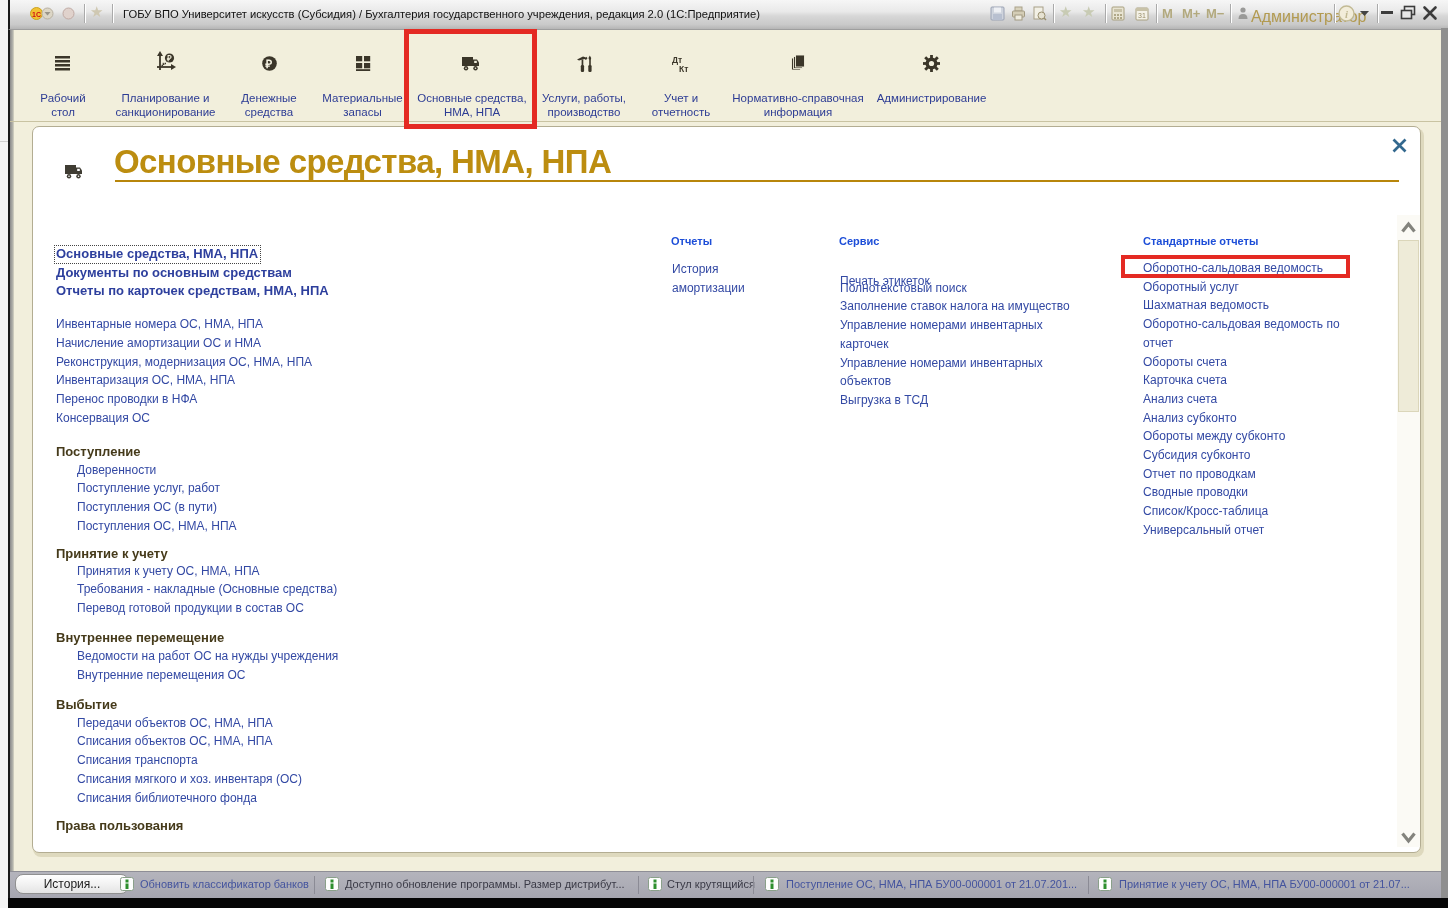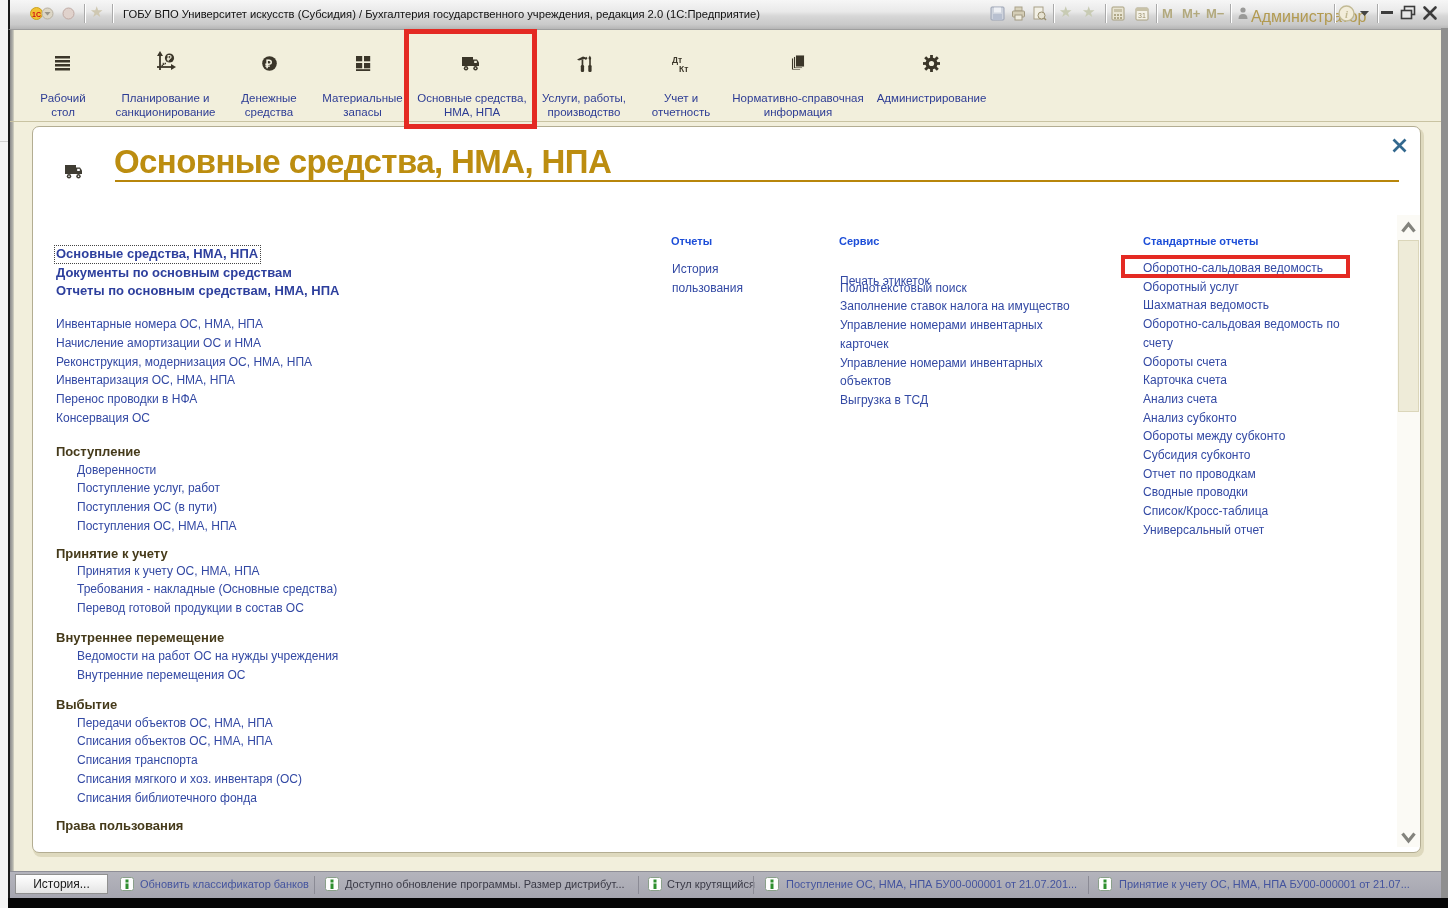--- a/index.html
+++ b/index.html
@@ -229,21 +229,21 @@
         <circle cx="13.5" cy="11.2" r="2.2" fill="#3f3c33"></circle>
         <circle cx="4" cy="11.2" r="0.8" fill="#fff"></circle>
         <circle cx="13.5" cy="11.2" r="0.8" fill="#fff"></circle>
       </svg>
 
     <div class="abs" style="left:114px;top:144px;font-size:33px;line-height:36px;font-weight:bold;color:#bc8d10;letter-spacing:-0.6px">Основные средства, НМА, НПА</div>
     <div class="abs" style="left:115px;top:180px;width:1284px;height:2px;background:#b8860b"></div>
 
     <div class="abs lnkb" style="left:54px;top:245px;border:1px dotted #444;padding:1px 2px 2px 1px">Основные средства, НМА, НПА</div>
     <div class="abs lnkb" style="left:56px;top:265.7px">Документы по основным средствам</div>
-    <div class="abs lnkb" style="left:56px;top:284.4px">Отчеты по основным средствам, НМА, НПА</div>
+    <div class="abs lnkb" style="left:56px;top:284.4px">Отчеты по карточек средствам, НМА, НПА</div>
     <div class="abs lnk" style="left:56px;top:317.3px">Инвентарные номера ОС, НМА, НПА</div>
     <div class="abs lnk" style="left:56px;top:336px">Начисление амортизации ОС и НМА</div>
     <div class="abs lnk" style="left:56px;top:354.7px">Реконструкция, модернизация ОС, НМА, НПА</div>
     <div class="abs lnk" style="left:56px;top:373.4px">Инвентаризация ОС, НМА, НПА</div>
     <div class="abs lnk" style="left:56px;top:392.1px">Перенос проводки в НФА</div>
     <div class="abs lnk" style="left:56px;top:410.8px">Консервация ОС</div>
     <div class="abs ghdr" style="left:56px;top:444.5px">Поступление</div>
     <div class="abs lnk" style="left:77px;top:462.5px">Доверенности</div>
     <div class="abs lnk" style="left:77px;top:481.2px">Поступление услуг, работ</div>
     <div class="abs lnk" style="left:77px;top:499.9px">Поступления ОС (в пути)</div>
@@ -258,38 +258,38 @@
     <div class="abs ghdr" style="left:56px;top:697.5px">Выбытие</div>
     <div class="abs lnk" style="left:77px;top:715.7px">Передачи объектов ОС, НМА, НПА</div>
     <div class="abs lnk" style="left:77px;top:734.4px">Списания объектов ОС, НМА, НПА</div>
     <div class="abs lnk" style="left:77px;top:753.1px">Списания транспорта</div>
     <div class="abs lnk" style="left:77px;top:771.8px">Списания мягкого и хоз. инвентаря (ОС)</div>
     <div class="abs lnk" style="left:77px;top:790.5px">Списания библиотечного фонда</div>
     <div class="abs ghdr" style="left:56px;top:819.3px">Права пользования</div>
 
     <div class="abs chdr" style="left:671px;top:233px">Отчеты</div>
     <div class="abs lnk" style="left:672px;top:262px">История</div>
-    <div class="abs lnk" style="left:672px;top:280.7px">пользования</div>
+    <div class="abs lnk" style="left:672px;top:280.7px">амортизации</div>
 
     <div class="abs chdr" style="left:839px;top:233px">Сервис</div>
     <div class="abs lnk" style="left:840px;top:274px">Печать этикеток</div>
     <div class="abs lnk" style="left:840px;top:280.7px">Полнотекстовый поиск</div>
     <div class="abs lnk" style="left:840px;top:299.4px">Заполнение ставок налога на имущество</div>
     <div class="abs lnk" style="left:840px;top:318.1px">Управление номерами инвентарных</div>
     <div class="abs lnk" style="left:840px;top:336.8px">карточек</div>
     <div class="abs lnk" style="left:840px;top:355.5px">Управление номерами инвентарных</div>
     <div class="abs lnk" style="left:840px;top:374.2px">объектов</div>
     <div class="abs lnk" style="left:840px;top:392.9px">Выгрузка в ТСД</div>
 
     <div class="abs chdr" style="left:1143px;top:233px">Стандартные отчеты</div>
     <div class="abs lnk" style="left:1143px;top:261px">Оборотно-сальдовая ведомость</div>
     <div class="abs lnk" style="left:1143px;top:279.7px">Оборотный услуг</div>
     <div class="abs lnk" style="left:1143px;top:298.4px">Шахматная ведомость</div>
     <div class="abs lnk" style="left:1143px;top:317.1px">Оборотно-сальдовая ведомость по</div>
-    <div class="abs lnk" style="left:1143px;top:335.8px">счету</div>
+    <div class="abs lnk" style="left:1143px;top:335.8px">отчет</div>
     <div class="abs lnk" style="left:1143px;top:354.5px">Обороты счета</div>
     <div class="abs lnk" style="left:1143px;top:373.2px">Карточка счета</div>
     <div class="abs lnk" style="left:1143px;top:391.9px">Анализ счета</div>
     <div class="abs lnk" style="left:1143px;top:410.6px">Анализ субконто</div>
     <div class="abs lnk" style="left:1143px;top:429.3px">Обороты между субконто</div>
     <div class="abs lnk" style="left:1143px;top:448px">Субсидия субконто</div>
     <div class="abs lnk" style="left:1143px;top:466.7px">Отчет по проводкам</div>
     <div class="abs lnk" style="left:1143px;top:485.4px">Сводные проводки</div>
     <div class="abs lnk" style="left:1143px;top:504.1px">Список/Кросс-таблица</div>
     <div class="abs lnk" style="left:1143px;top:522.8px">Универсальный отчет</div>
@@ -298,21 +298,21 @@
     <div class="abs" style="left:1398px;top:240px;width:21px;height:172px;background:#eeebd8;border:1px solid #dbd6ba"></div>
     <svg class="abs" style="left:1400px;top:221px" width="17" height="13" viewBox="0 0 17 13">
         <path d="M2.5 10.5 L8.5 3 L14.5 10.5" stroke="#83837d" stroke-width="3.2" fill="none"></path>
       </svg>
     <svg class="abs" style="left:1400px;top:831px" width="17" height="13" viewBox="0 0 17 13">
         <path d="M2.5 2.5 L8.5 10 L14.5 2.5" stroke="#83837d" stroke-width="3.2" fill="none"></path>
       </svg>
   </div>
   <div id="statusbar" class="abs"></div>
   <div id="stcontent">
-    <div class="abs" style="left:15px;top:874px;width:93px;height:20px;background:linear-gradient(180deg,#ffffff,#f2f2f2 50%,#e4e4e4);border:1px solid #909090;border-radius:0;font-size:12px;color:#1a1a1a;text-align:center;line-height:18px">История...</div>
+    <div class="abs" style="left:15px;top:874px;width:114px;height:20px;background:linear-gradient(180deg,#ffffff,#f2f2f2 50%,#e4e4e4);border:1px solid #909090;border-radius:8px;font-size:12px;color:#1a1a1a;text-align:center;line-height:18px">История...</div>
     <svg class="abs" style="left:120px;top:877px" width="14" height="14" viewBox="0 0 14 14">
         <rect x="0.5" y="0.5" width="13" height="13" rx="2" fill="#fdfdfd" stroke="#8aa08a"></rect>
         <rect x="5.5" y="2.5" width="3" height="3" fill="#2e8f2e"></rect>
         <rect x="5.5" y="6.5" width="3" height="5.5" fill="#2e8f2e"></rect>
       </svg>
     <div class="abs stitem stlink" style="left:140px;top:878px">Обновить классификатор банков</div>
     <div class="abs ssep" style="left:314px;top:876px"></div>
     <svg class="abs" style="left:325px;top:877px" width="14" height="14" viewBox="0 0 14 14">
         <rect x="0.5" y="0.5" width="13" height="13" rx="2" fill="#fdfdfd" stroke="#8aa08a"></rect>
         <rect x="5.5" y="2.5" width="3" height="3" fill="#2e8f2e"></rect>

